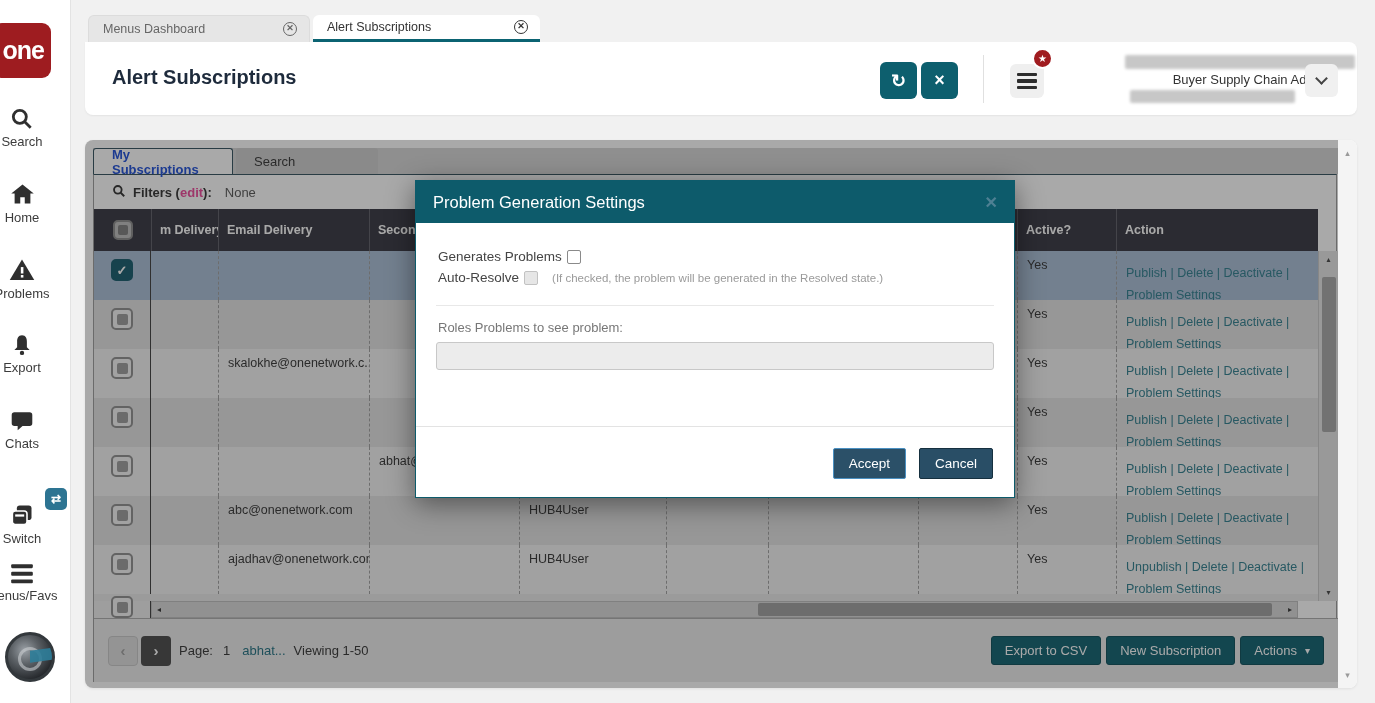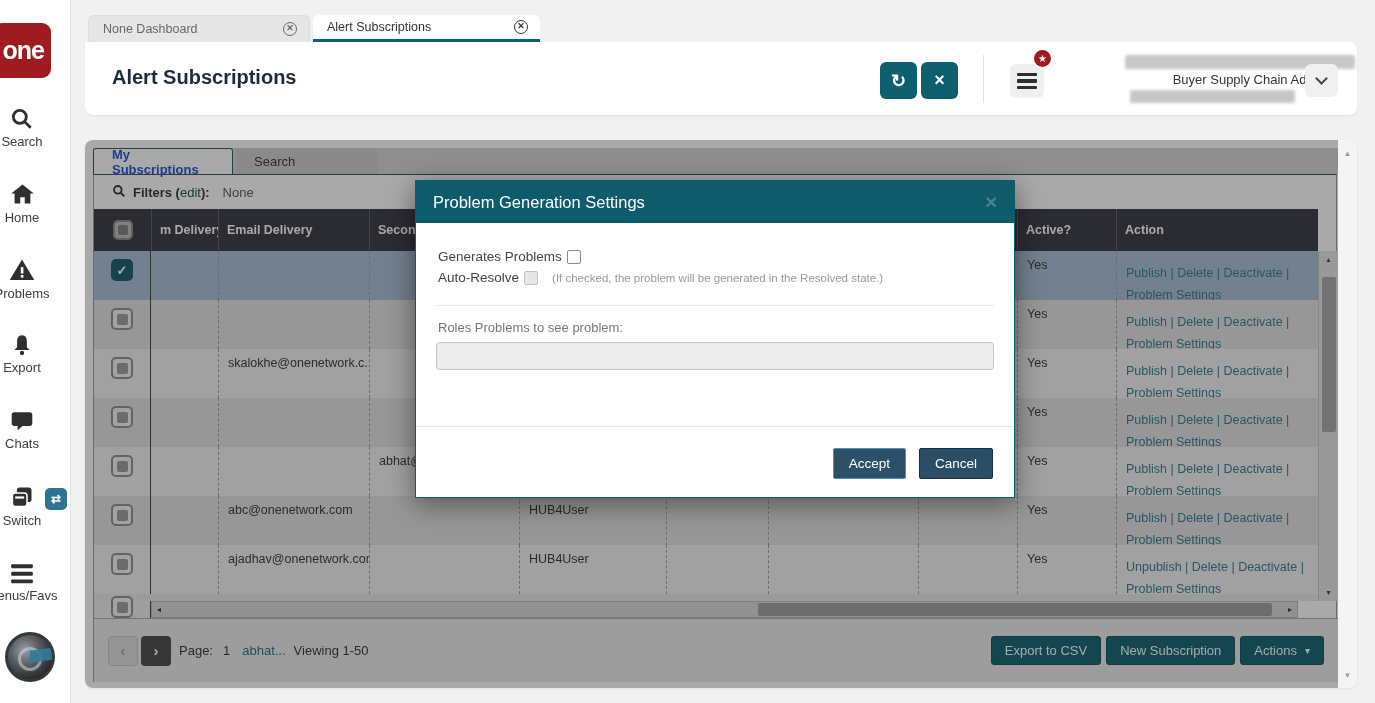--- a/index.html
+++ b/index.html
@@ -59,21 +59,21 @@
 
   .inner-tabs { position:absolute; left:8px; top:8px; right:19px; height:26px; background:#d6d6d6; display:flex; }
   .itab { height:26px; display:flex; align-items:center; padding:0 18px; font-size:13px; }
   .itab-active { width:140px; background:#fff; font-weight:bold; color:#1d4ed8; border:1.5px solid #31505c; border-bottom:none; border-radius:3px 3px 0 0; z-index:2;}
   .itab-plain { width:142px; color:#333; background:#cecece; margin-left:3px; border-radius:3px 3px 0 0; }
 
   .panel { position:absolute; left:8px; top:34px; width:1244px; height:508px; border:1px solid #9c9c9c; border-top:1.5px solid #31505c; background:#fff; }
 
   .filters-bar { position:absolute; left:0; top:0; width:100%; height:34px; background:#fff; display:flex; align-items:center; padding-left:18px; gap:7px; font-size:13px; }
   .filters-bold { font-weight:bold; color:#2f2f2f; }
-  .filters-edit { font-weight:normal; color:#14532d; }
+  .filters-edit { font-weight:bold; color:#ec4899; }
   .filters-none { color:#555; margin-left:6px; }
 
   .grid-header { position:absolute; left:0; top:34px; width:1224px; height:42px; background:#35353f; display:flex; color:#fff; }
   .hcell { display:flex; align-items:center; padding-left:8px; font-size:12.5px; font-weight:bold; border-left:1px solid #5c5c66; overflow:hidden; white-space:nowrap; }
   .hcell.c0 { border-left:none; justify-content:center; padding-left:0; }
 
   .c0{width:57px;flex:none}.c1{width:67px;flex:none}.c2{width:151px;flex:none}.c3{width:150px;flex:none}.c4{width:147px;flex:none}
   .c5{width:102px;flex:none}.c6{width:150px;flex:none}.c7{width:99px;flex:none}.c8{width:99px;flex:none}.c9{width:202px;flex:none}
 
   .grid-body { position:absolute; left:0; top:76px; width:1224px; height:350px; overflow:hidden; background:#e9e9e9; }
@@ -190,21 +190,21 @@
 
     <div class="side-item" style="top:408px">
       <span>
         <svg width="26" height="26" viewBox="0 0 24 24" fill="#2f2f2f">
             <path d="M5 4 H19 A2.5 2.5 0 0 1 21.5 6.5 V14 A2.5 2.5 0 0 1 19 16.5 H12.5 L8 20.5 V16.5 H5 A2.5 2.5 0 0 1 2.5 14 V6.5 A2.5 2.5 0 0 1 5 4 Z"></path>
           </svg>
       </span>
       <span class="side-label">Chats</span>
     </div>
 
-    <div class="side-item" style="top:484px">
+    <div class="side-item" style="top:502px">
       <span>
         <svg width="27" height="27" viewBox="0 0 24 24">
             <rect x="7" y="3" width="13" height="13" rx="2.5" fill="#2f2f2f"></rect>
             <rect x="3" y="8" width="13" height="12" rx="2.5" fill="#2f2f2f" stroke="#fff" stroke-width="1.4"></rect>
             <rect x="5.5" y="11" width="8" height="2" fill="#fff"></rect>
           </svg>
       </span>
       <span class="side-label">Switch</span>
     </div>
     <div class="switch-badge">⇄</div>
@@ -218,21 +218,21 @@
           </svg>
       </span>
       <span class="side-label">Menus/Favs</span>
     </div>
 
     <div class="ai-avatar"></div>
   </aside>
 
   <div class="tabstrip">
     <div class="tab tab-inactive">
-      <span>None Dashboard</span>
+      <span>Menus Dashboard</span>
       <span class="tab-close">✕</span>
     </div>
     <div class="tab tab-active">
       <span>Alert Subscriptions</span>
       <span class="tab-close">✕</span>
     </div>
   </div>
 
   <header class="topbar">
     <div class="page-title">Alert Subscriptions</div>

